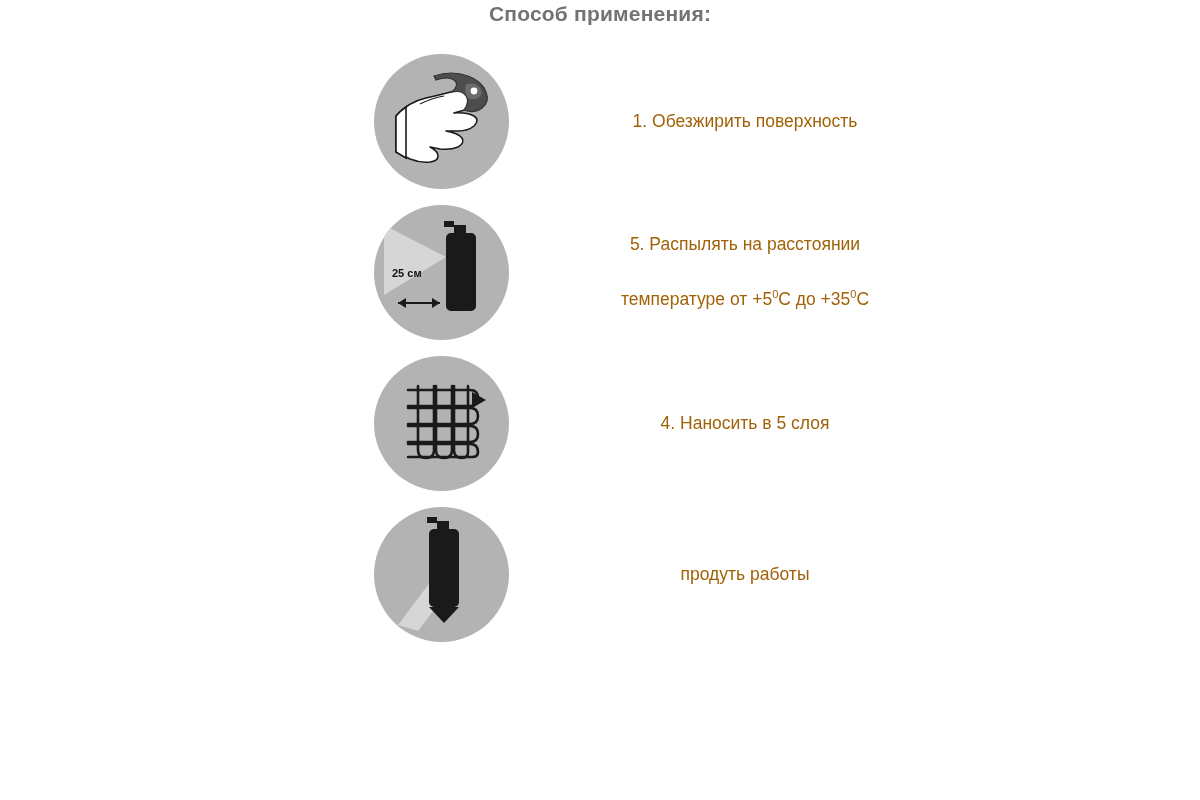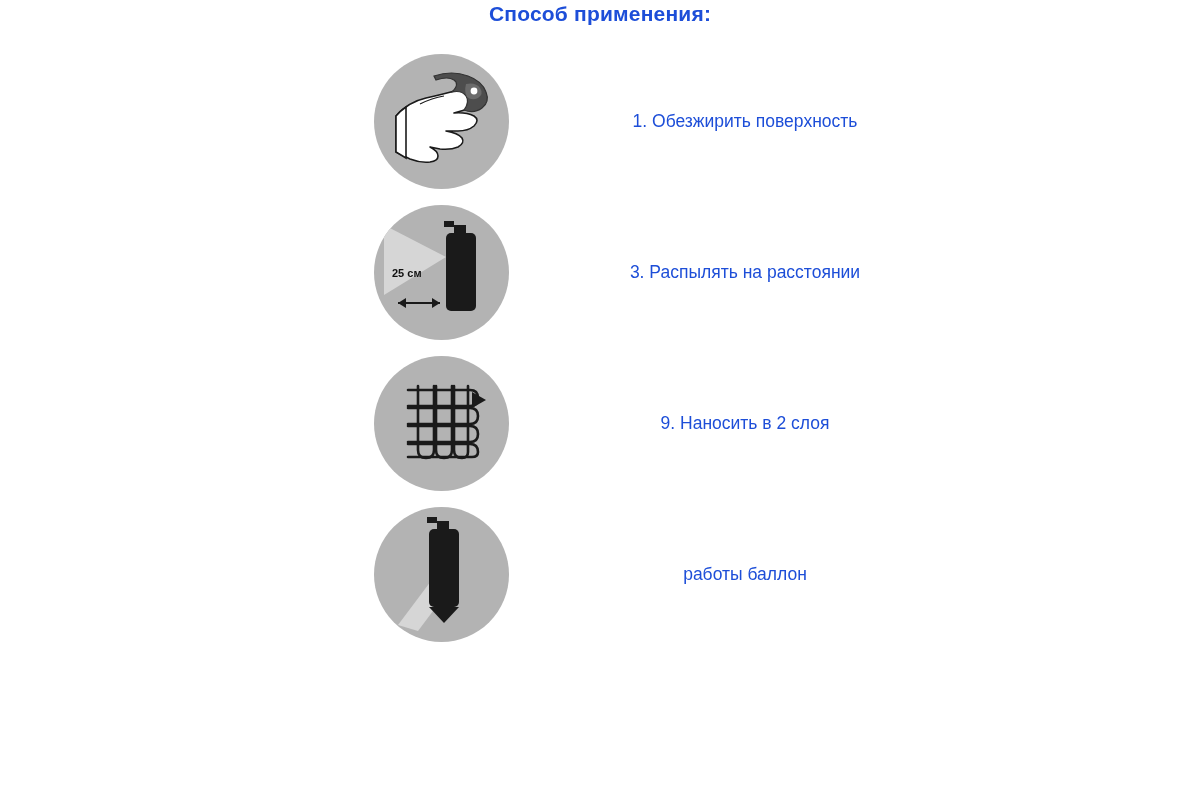--- a/index.html
+++ b/index.html
@@ -17,21 +17,21 @@
   }
   .page-title {
     position: absolute;
     top: 2px;
     left: 0;
     width: 1200px;
     text-align: center;
     font-size: 21px;
     font-weight: bold;
     letter-spacing: 0.2px;
-    color: #1d4ed8;
+    color: #737373;
   }
   .steps {
     position: absolute;
     top: 48px;
     left: 0;
     width: 1200px;
   }
   .step {
     position: relative;
     height: 146px;
@@ -57,21 +57,21 @@
     left: 530px;
     top: 0;
     width: 430px;
     height: 146px;
     display: flex;
     align-items: center;
     justify-content: center;
     text-align: center;
     font-size: 17.5px;
     line-height: 25px;
-    color: #1d4ed8;
+    color: #a16207;
     white-space: pre-line;
   }
   sup {
     font-size: 11px;
     vertical-align: super;
   }
   .dist-label {
     position: absolute;
     left: 18px;
     top: 62px;
@@ -115,21 +115,22 @@
           <rect x="70" y="16" width="10" height="6" fill="#1a1a1a"></rect>
           <line x1="24" y1="98" x2="66" y2="98" stroke="#1a1a1a" stroke-width="2.2"></line>
           <path d="M24 98 L32 93 L32 103 Z" fill="#1a1a1a"></path>
           <path d="M66 98 L58 93 L58 103 Z" fill="#1a1a1a"></path>
         </svg>
         <div class="dist-label">25 см</div>
       </div>
     </div>
     <div class="step-text">
       <div>
-        <div>3. Распылять на расстоянии</div>
+        <div>5. Распылять на расстоянии</div>
+        <div><span>температуре от +5</span><sup>0</sup><span>С до +35</span><sup>0</sup><span>С</span></div>
       </div>
     </div>
   </div>
 
   <div class="step">
     <div class="icon-wrap">
       <div class="icon-circle">
         <svg width="135" height="135" viewBox="0 0 135 135">
           <g fill="none" stroke="#1a1a1a" stroke-width="2.6" stroke-linecap="round">
             <path d="M34 34 L96 34 Q104 34 104 42 Q104 50 96 50 L34 50"></path>
@@ -137,35 +138,35 @@
             <path d="M34 70 L96 70 Q104 70 104 78 Q104 86 96 86 L34 86"></path>
             <path d="M34 88 L96 88 Q104 88 104 96 Q104 101 98 101 L34 101"></path>
             <path d="M44 30 L44 94 Q44 102 52 102 Q60 102 60 94 L60 30"></path>
             <path d="M62 30 L62 94 Q62 102 70 102 Q78 102 78 94 L78 30"></path>
             <path d="M80 30 L80 94 Q80 102 88 102 Q94 102 94 96 L94 30"></path>
           </g>
           <path d="M98 36 L112 44 L98 52 Z" fill="#1a1a1a"></path>
         </svg>
       </div>
     </div>
-    <div class="step-text">9. Наносить в 2 слоя</div>
+    <div class="step-text">4. Наносить в 5 слоя</div>
   </div>
 
   <div class="step">
     <div class="icon-wrap">
       <div class="icon-circle">
         <svg width="135" height="135" viewBox="0 0 135 135">
           <path d="M24 118 L60 70 L74 84 L44 124 Z" fill="#d6d6d6"></path>
           <rect x="55" y="22" width="30" height="78" rx="5" fill="#1a1a1a"></rect>
           <rect x="63" y="14" width="12" height="9" fill="#1a1a1a"></rect>
           <rect x="53" y="10" width="10" height="6" fill="#1a1a1a"></rect>
           <path d="M55 100 L85 100 L70 116 Z" fill="#1a1a1a"></path>
         </svg>
       </div>
     </div>
     <div class="step-text">
       <div>
-        <div>работы баллон</div>
+        <div>продуть работы</div>
       </div>
     </div>
   </div>
 
 </div>
 
 </body></html>

